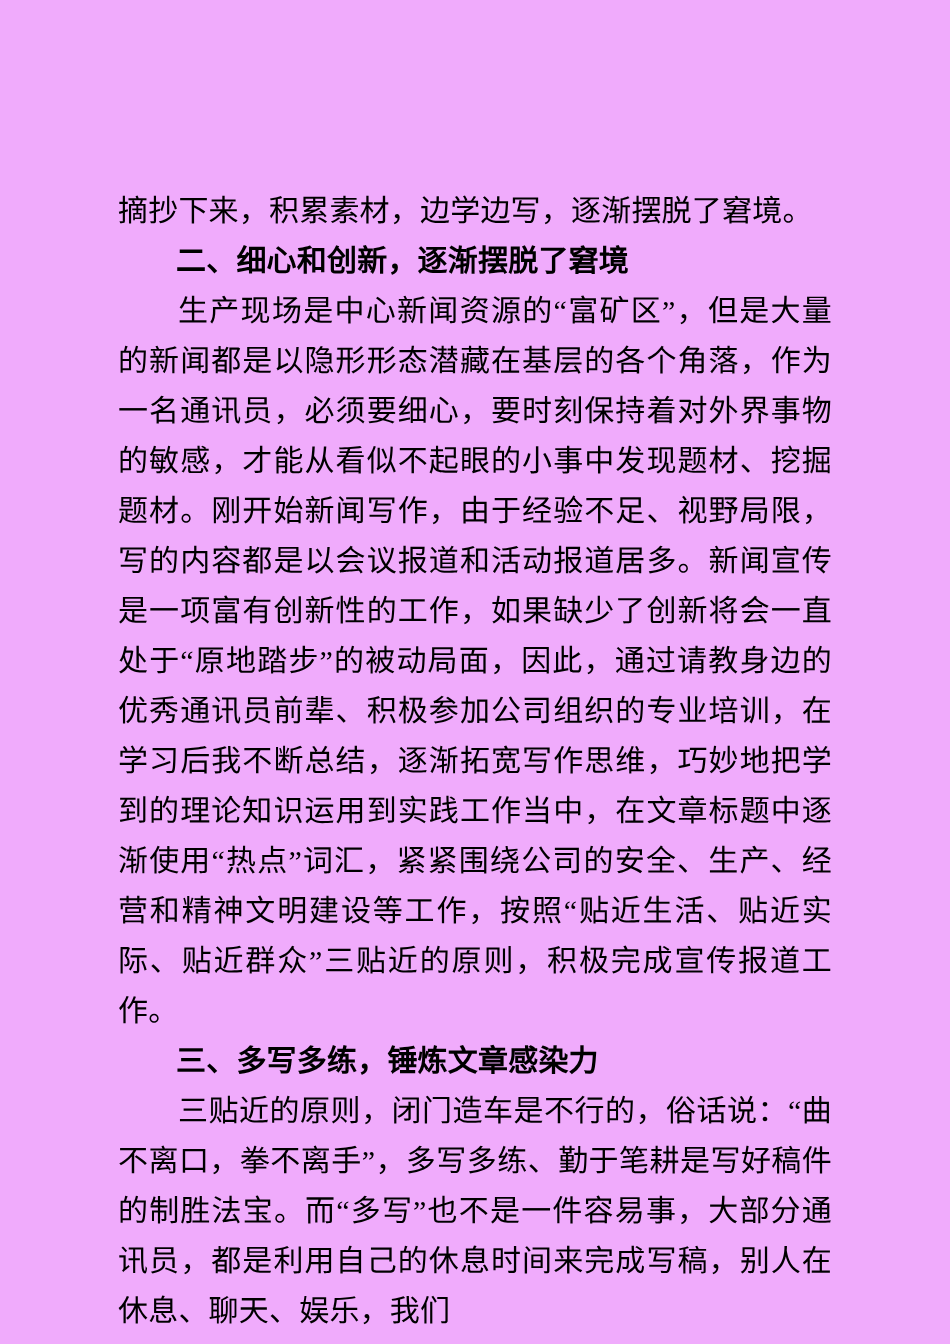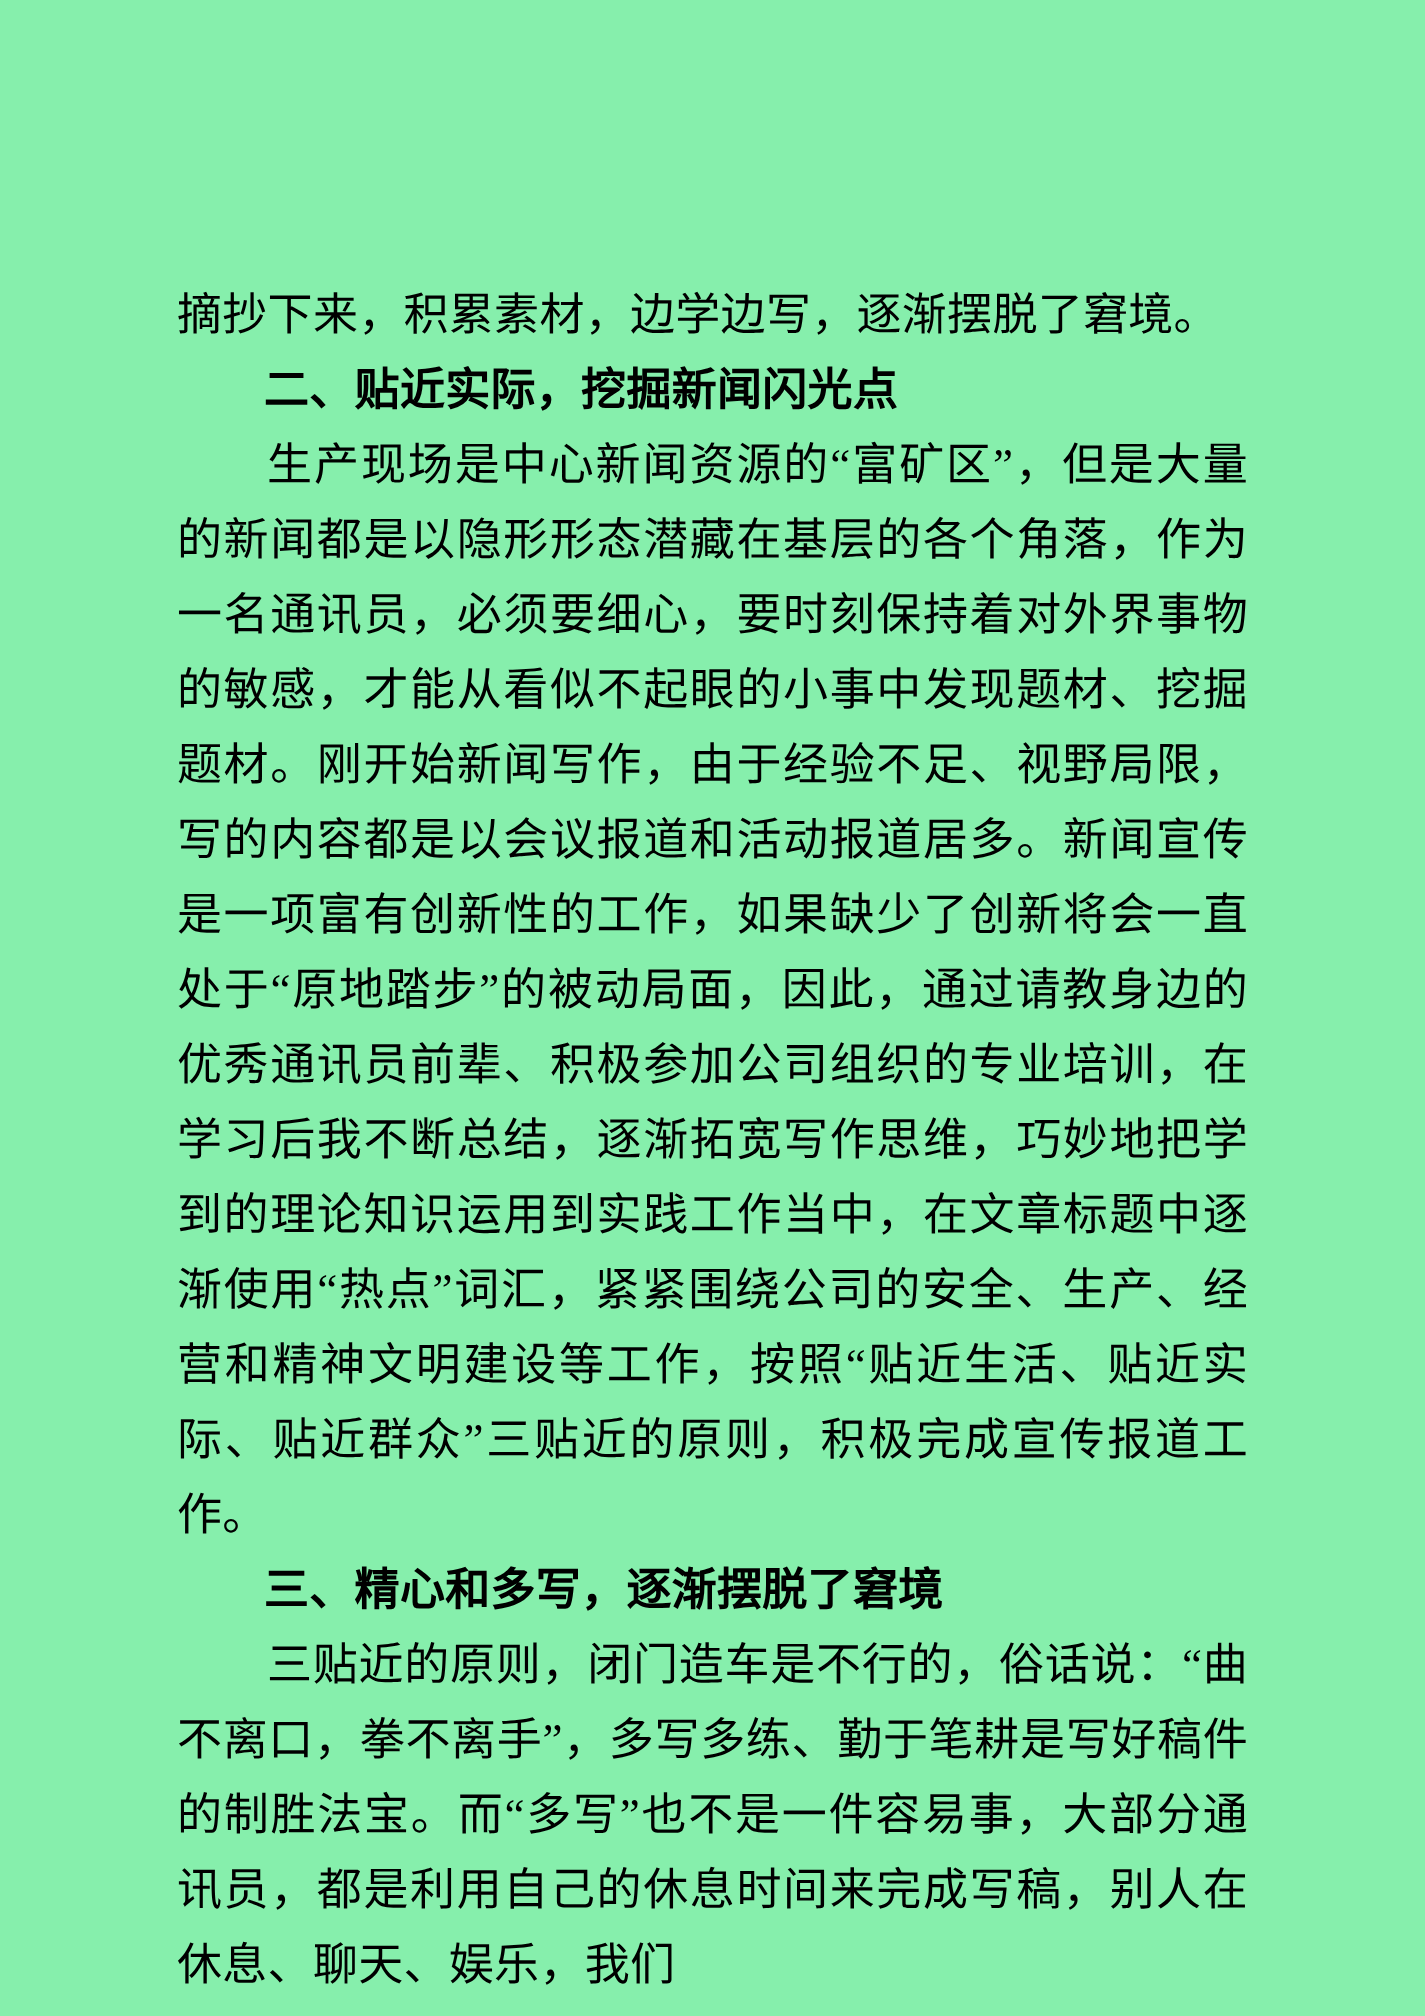--- a/index.html
+++ b/index.html
@@ -7,21 +7,21 @@
     margin: 0;
     padding: 0;
     background: #ffffff;
   }
 
   .page {
     position: relative;
     width: 950px;
     height: 1344px;
     margin: 0 auto;
-    background: #86efac;
+    background: #f0abfc;
     box-sizing: border-box;
     padding: 186px 118px 0 118px;
     overflow: hidden;
   }
 
   .doc-body {
     width: 714px;
   }
 
   
@@ -55,22 +55,22 @@
   }
 </style>
 </head>
 <body>
 
 <div class="page">
   <div class="doc-body">
 
     <p class="para cont">摘抄下来，积累素材，边学边写，逐渐摆脱了窘境。</p>
 
-    <h2 class="heading">二、贴近实际，挖掘新闻闪光点</h2>
+    <h2 class="heading">二、细心和创新，逐渐摆脱了窘境</h2>
 
     <p class="para">生产现场是中心新闻资源的“富矿区”，但是大量的新闻都是以隐形形态潜藏在基层的各个角落，作为一名通讯员，必须要细心，要时刻保持着对外界事物的敏感，才能从看似不起眼的小事中发现题材、挖掘题材。刚开始新闻写作，由于经验不足、视野局限，写的内容都是以会议报道和活动报道居多。新闻宣传是一项富有创新性的工作，如果缺少了创新将会一直处于“原地踏步”的被动局面，因此，通过请教身边的优秀通讯员前辈、积极参加公司组织的专业培训，在学习后我不断总结，逐渐拓宽写作思维，巧妙地把学到的理论知识运用到实践工作当中，在文章标题中逐渐使用“热点”词汇，紧紧围绕公司的安全、生产、经营和精神文明建设等工作，按照“贴近生活、贴近实际、贴近群众”三贴近的原则，积极完成宣传报道工作。</p>
 
-    <h2 class="heading">三、精心和多写，逐渐摆脱了窘境</h2>
+    <h2 class="heading">三、多写多练，锤炼文章感染力</h2>
 
     <p class="para">三贴近的原则，闭门造车是不行的，俗话说：“曲不离口，拳不离手”，多写多练、勤于笔耕是写好稿件的制胜法宝。而“多写”也不是一件容易事，大部分通讯员，都是利用自己的休息时间来完成写稿，别人在休息、聊天、娱乐，我们</p>
 
   </div>
 </div>
 
 </body></html>

